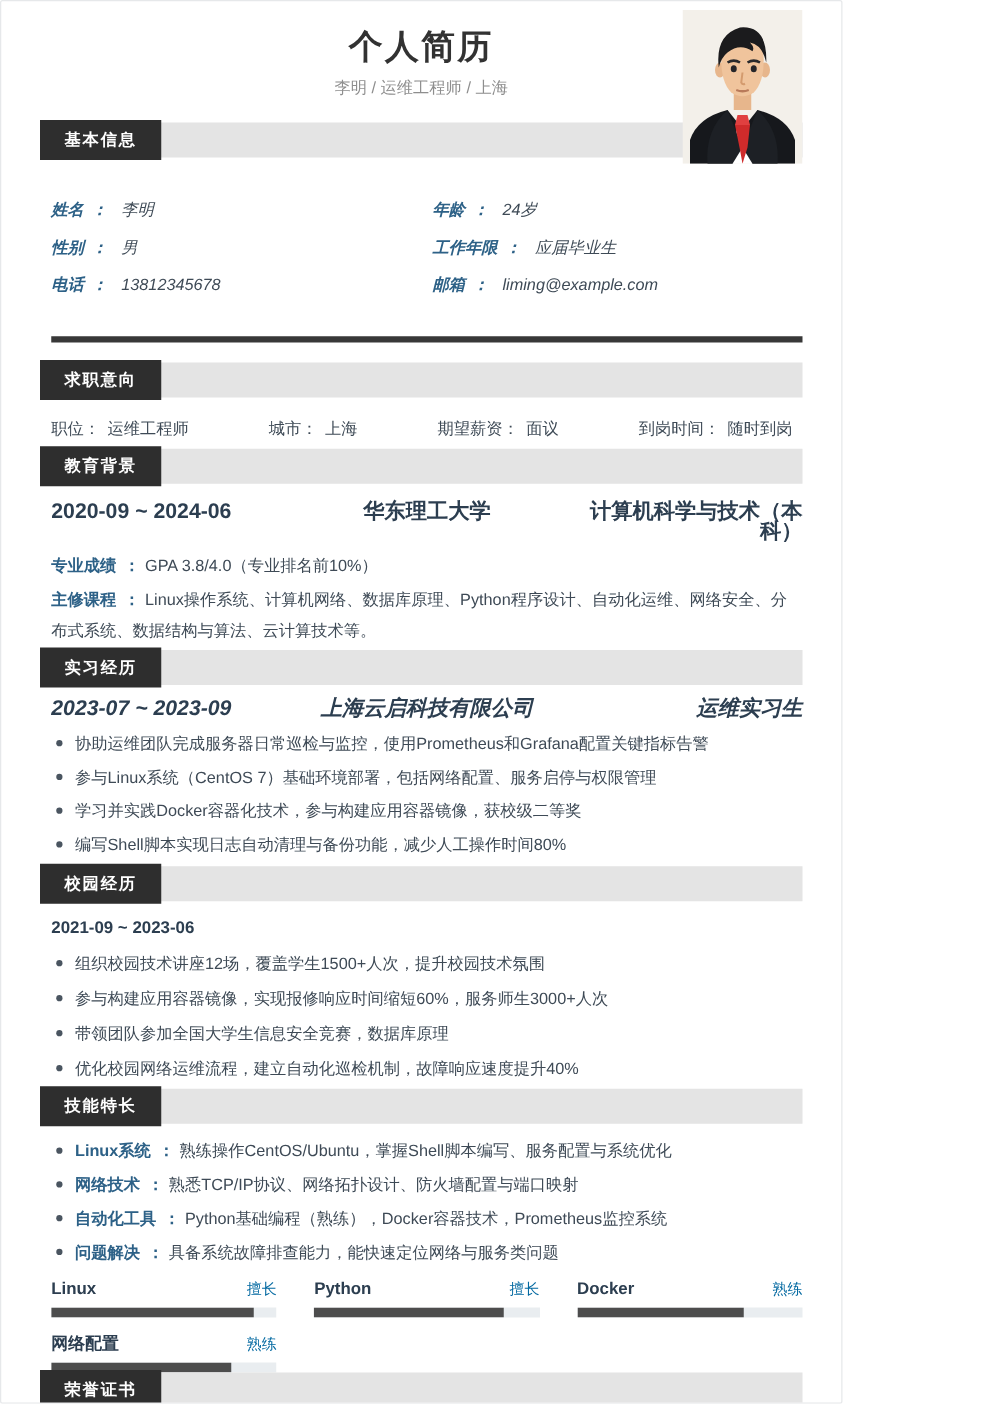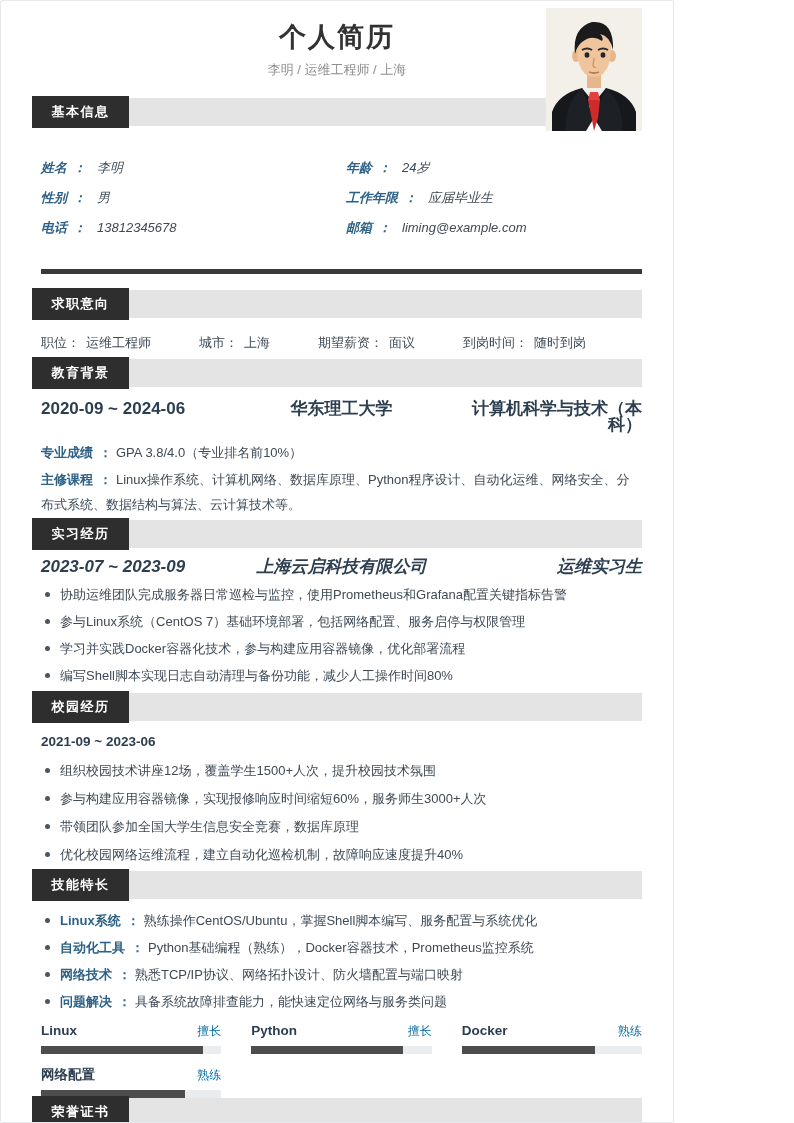--- a/index.html
+++ b/index.html
@@ -28,21 +28,21 @@
   
   .info-area{position:relative;padding:34px 0 0 9px;}
   .info-grid{display:grid;grid-template-columns:305px 1fr;column-gap:0;row-gap:15px;width:600px;font-style:italic;}
   .info-item{font-size:13px;line-height:15px;color:#3e4a56;white-space:nowrap;}
   .lbl{font-weight:bold;color:#2d6187;margin-right:6px;}
   .colon{color:#2d6187;font-weight:bold;margin-right:11px;}
   .photo{position:absolute;top:-118px;right:0;width:96px;height:123px;display:block;}
   .divider{margin-top:34px;height:5px;background:#383838;}
 
   
-  .intent-row{margin:17px 0 0 9px;display:flex;gap:48px;font-size:13px;line-height:15px;color:#3e4a56;}
+  .intent-row{margin:17px 0 0 9px;display:flex;gap:64px;font-size:13px;line-height:15px;color:#3e4a56;}
   .intent-row .colon2{margin-right:6px;}
 
   
   .row3{display:flex;align-items:baseline;margin:14px 0 0 9px;font-size:17px;line-height:16px;font-weight:bold;color:#2c3e50;}
   .row3 .r-left{flex:1.1;text-align:left;}
   .row3 .r-mid{flex:1.3;text-align:center;}
   .row3 .r-right{flex:1.1;text-align:right;}
   .row3.intern-row{margin-top:11px;font-style:italic;}
 
   .para{margin:12px 0 0 9px;font-size:13px;line-height:15px;color:#3e4a56;}
@@ -166,42 +166,42 @@
       <div class="tab">实习经历</div>
     </div>
     <div class="row3 intern-row">
       <span class="r-left">2023-07 ~ 2023-09</span>
       <span class="r-mid">上海云启科技有限公司</span>
       <span class="r-right">运维实习生</span>
     </div>
     <ul class="bullets">
       <li><span class="dot"></span><span>协助运维团队完成服务器日常巡检与监控，使用Prometheus和Grafana配置关键指标告警</span></li>
       <li><span class="dot"></span><span>参与Linux系统（CentOS 7）基础环境部署，包括网络配置、服务启停与权限管理</span></li>
-      <li><span class="dot"></span><span>学习并实践Docker容器化技术，参与构建应用容器镜像，优化部署流程</span></li>
+      <li><span class="dot"></span><span>学习并实践Docker容器化技术，参与构建应用容器镜像，获校级二等奖</span></li>
       <li><span class="dot"></span><span>编写Shell脚本实现日志自动清理与备份功能，减少人工操作时间80%</span></li>
     </ul>
 
     <div class="sec mt-campus">
       <div class="tab">校园经历</div>
     </div>
     <div class="campus-period">2021-09 ~ 2023-06</div>
     <ul class="bullets campus">
       <li><span class="dot"></span><span>组织校园技术讲座12场，覆盖学生1500+人次，提升校园技术氛围</span></li>
       <li><span class="dot"></span><span>参与构建应用容器镜像，实现报修响应时间缩短60%，服务师生3000+人次</span></li>
       <li><span class="dot"></span><span>带领团队参加全国大学生信息安全竞赛，数据库原理</span></li>
       <li><span class="dot"></span><span>优化校园网络运维流程，建立自动化巡检机制，故障响应速度提升40%</span></li>
     </ul>
 
     <div class="sec mt-skills">
       <div class="tab">技能特长</div>
     </div>
     <ul class="bullets skills">
       <li><span class="dot"></span><span class="lbl">Linux系统</span><span class="colon" style="margin-right:4px;">：</span><span>熟练操作CentOS/Ubuntu，掌握Shell脚本编写、服务配置与系统优化</span></li>
+      <li><span class="dot"></span><span class="lbl">网络技术</span><span class="colon" style="margin-right:4px;">：</span><span>熟悉TCP/IP协议、网络拓扑设计、防火墙配置与端口映射</span></li>
       <li><span class="dot"></span><span class="lbl">自动化工具</span><span class="colon" style="margin-right:4px;">：</span><span>Python基础编程（熟练），Docker容器技术，Prometheus监控系统</span></li>
-      <li><span class="dot"></span><span class="lbl">网络技术</span><span class="colon" style="margin-right:4px;">：</span><span>熟悉TCP/IP协议、网络拓扑设计、防火墙配置与端口映射</span></li>
       <li><span class="dot"></span><span class="lbl">问题解决</span><span class="colon" style="margin-right:4px;">：</span><span>具备系统故障排查能力，能快速定位网络与服务类问题</span></li>
     </ul>
 
     <div class="bars">
       <div class="bar-cell">
         <div class="bar-head">
             <span class="bar-name">Linux</span>
             <span class="bar-level">擅长</span>
           </div>
         <div class="bar-track">

